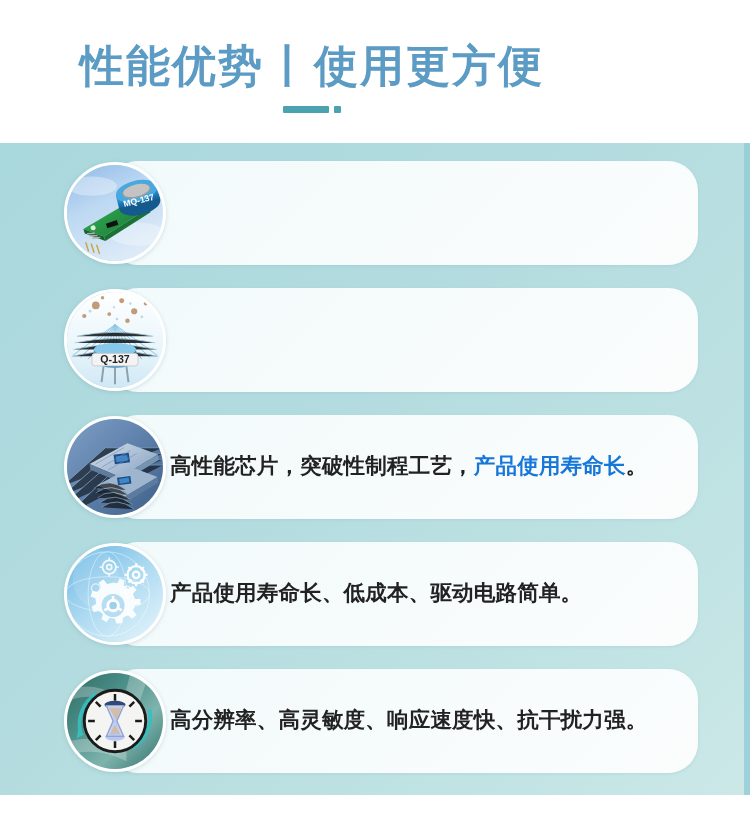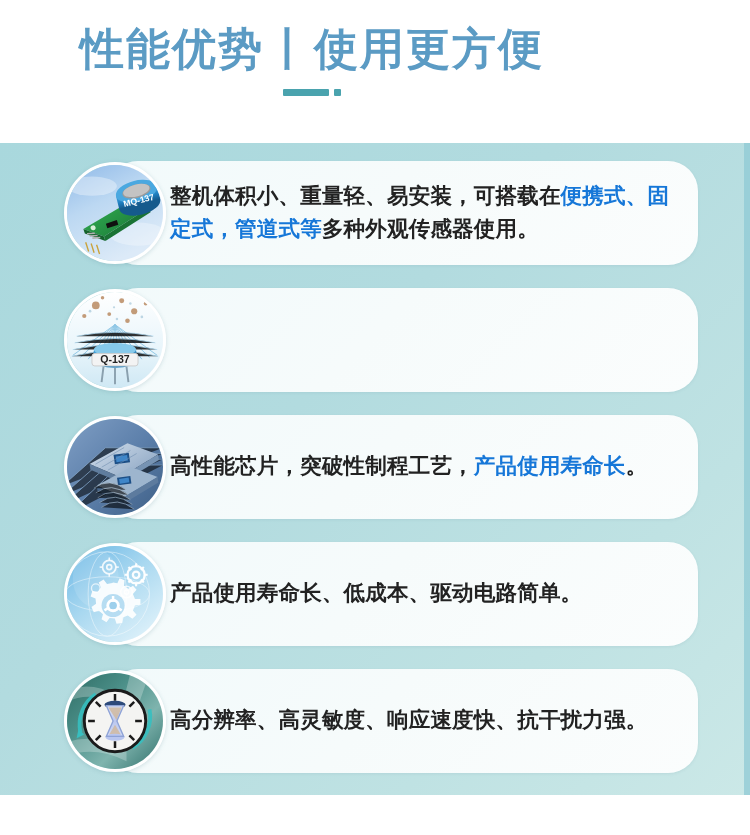--- a/index.html
+++ b/index.html
@@ -15,21 +15,21 @@
 
   
   .header {
     width: 624px;
     height: 143px;
     background: #ffffff;
     display: flex;
     flex-direction: column;
     align-items: center;
     justify-content: flex-start;
-    padding-top: 22px;
+    padding-top: 39px;
   }
 
   .page-title {
     font-size: 44px;
     font-weight: bold;
     color: #5b9bc4;
     letter-spacing: 2px;
     line-height: 1.22;
     white-space: nowrap;
     font-family: "Liberation Sans", "DejaVu Sans", sans-serif;
@@ -204,23 +204,20 @@
           <g transform="translate(52,20) rotate(-14)">
             <ellipse cx="18" cy="26" rx="22" ry="11" fill="#155a8c"></ellipse>
             <rect x="-4" y="12" width="44" height="14" fill="url(#cap1)"></rect>
             <ellipse cx="18" cy="12" rx="22" ry="11" fill="#4aa8e0"></ellipse>
             <ellipse cx="18" cy="12" rx="15" ry="7" fill="#9a9a9a"></ellipse>
             <ellipse cx="18" cy="11.2" rx="14" ry="6.2" fill="#c3c3c3"></ellipse>
             <text x="18" y="25" font-size="9" font-weight="bold" fill="#ffffff" text-anchor="middle" font-family="Liberation Sans, sans-serif">MQ-137</text>
           </g>
         </svg>
       </div>
-      <div class="card-text">
-          <span><span>整机体积小、重量轻、易安装，可搭载在</span><b style="color: rgb(22, 119, 216);">便携式、固定式，管道式等</b><span>多种外观传感器使用。</span></span>
-        </div>
     </div>
 
     <div class="card">
       <div class="card-bubble"></div>
       <div class="icon-circle">
         <svg viewBox="0 0 100 100">
           <defs>
             <linearGradient id="bg2" x1="0" y1="0" x2="0" y2="1">
               <stop offset="0%" stop-color="#ffffff"></stop>
               <stop offset="60%" stop-color="#e8f5fb"></stop>

